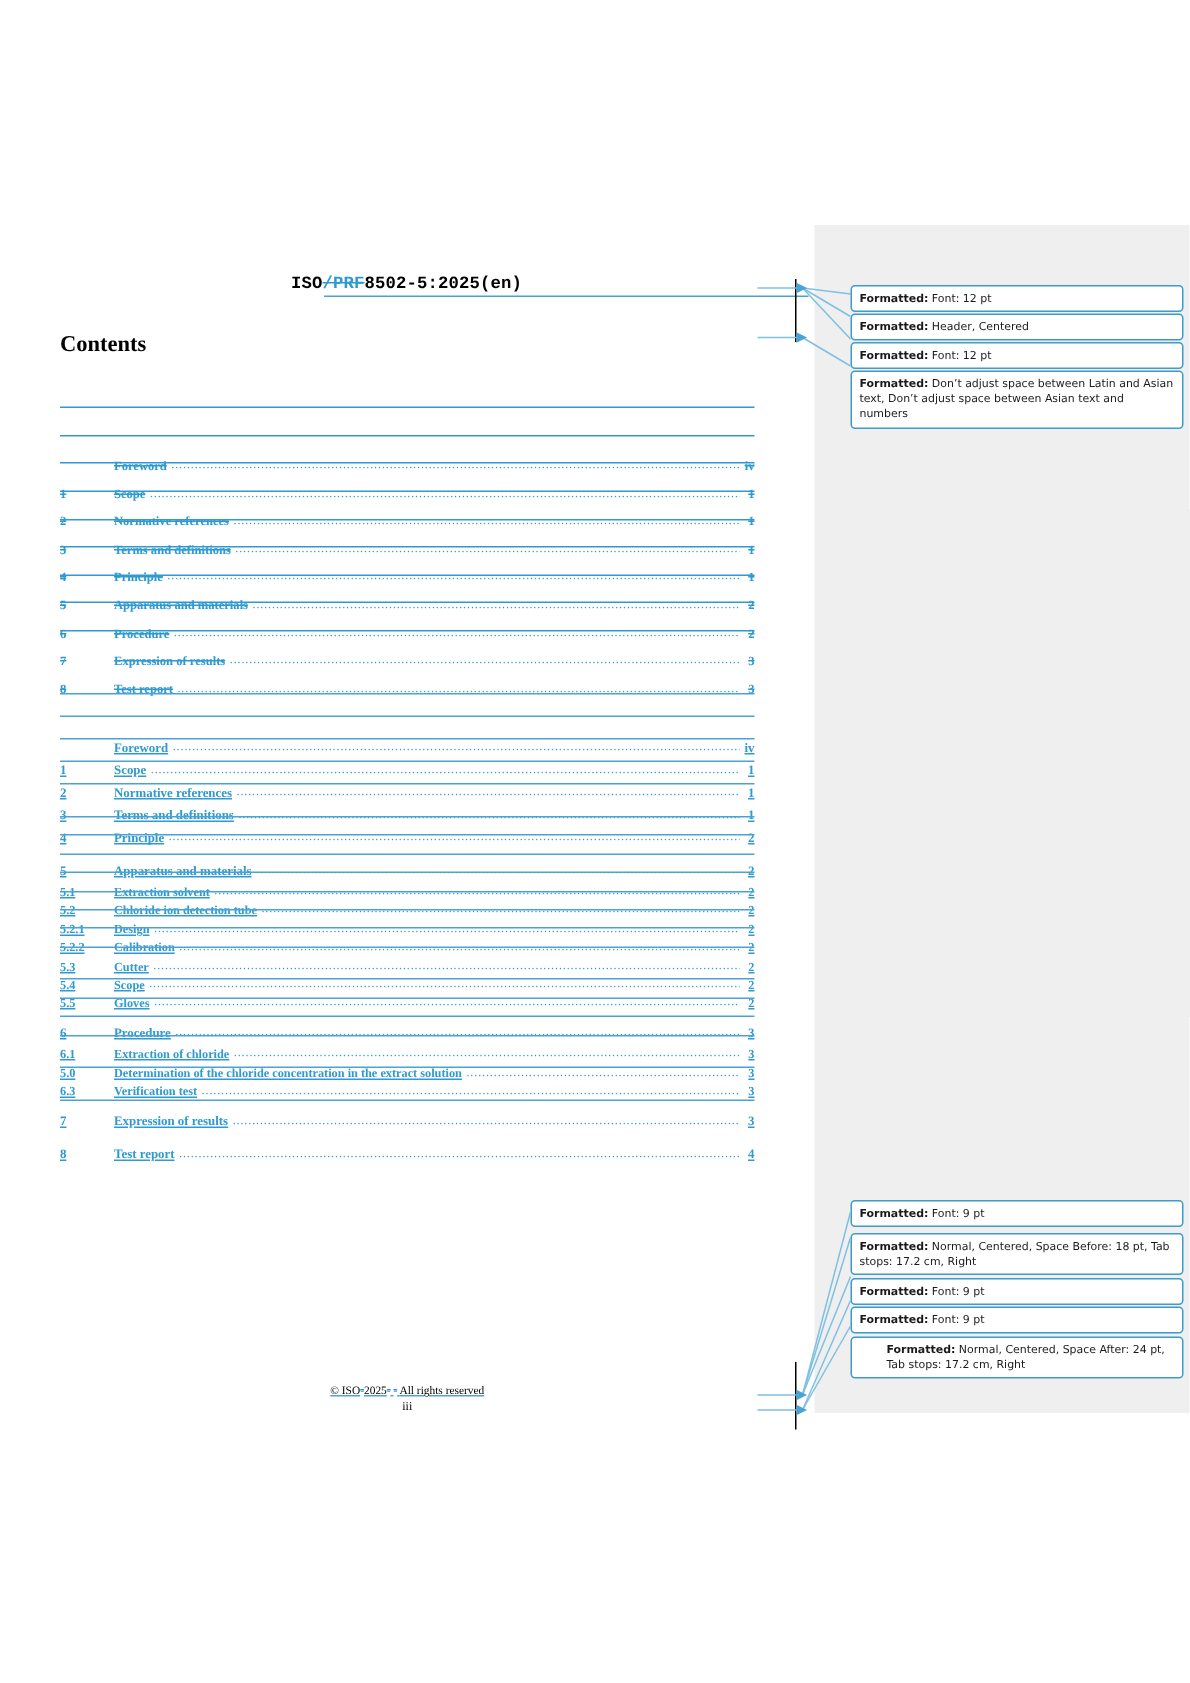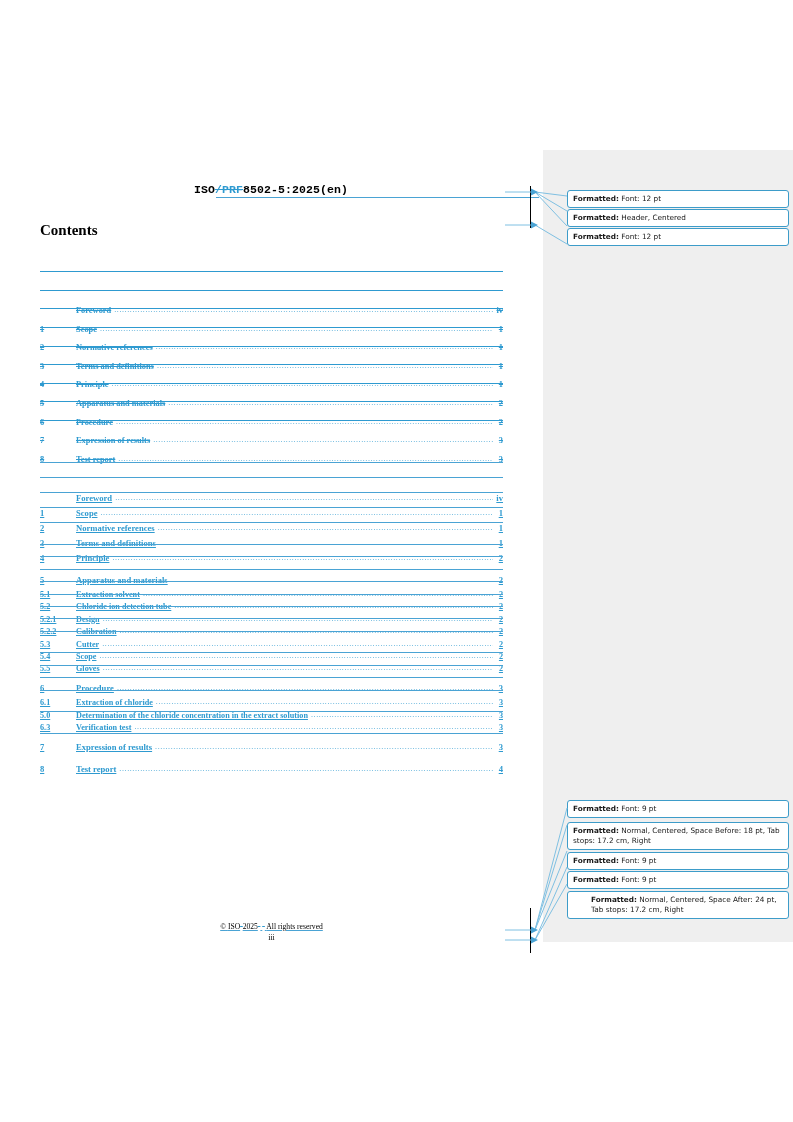--- a/index.html
+++ b/index.html
@@ -405,20 +405,21 @@
   </div>
 </div>
 
 <div class="changebar" style="left:530px; top:186px; height:42px;"></div>
 <div class="changebar" style="left:530px; top:908px; height:45px;"></div>
 
 <div id="markup-panel">
     <div class="balloon" style="top: 40px;"><b>Formatted:</b><span> Font: 12 pt</span></div>
     <div class="balloon" style="top: 59px;"><b>Formatted:</b><span> Header, Centered</span></div>
     <div class="balloon" style="top: 78px;"><b>Formatted:</b><span> Font: 12 pt</span></div>
+    <div class="balloon" style="top: 97px;"><b>Formatted:</b><span> Don’t adjust space between Latin and Asian text, Don’t adjust space between Asian text and numbers</span></div>
     <div class="balloon" style="top: 650px;"><b>Formatted:</b><span> Font: 9 pt</span></div>
     <div class="balloon" style="top: 672px;"><b>Formatted:</b><span> Normal, Centered, Space Before:  18 pt, Tab stops:  17.2 cm, Right</span></div>
     <div class="balloon" style="top: 702px;"><b>Formatted:</b><span> Font: 9 pt</span></div>
     <div class="balloon" style="top: 721px;"><b>Formatted:</b><span> Font: 9 pt</span></div>
     <div class="balloon" style="top: 741px; padding-left: 23px;"><b>Formatted:</b><span> Normal, Centered, Space After:  24 pt, Tab stops:  17.2 cm, Right</span></div>
   </div>
 
 <svg id="connectors" viewBox="0 0 793 1122" xmlns="http://www.w3.org/2000/svg">
   <g stroke="#7fc0e2" stroke-width="1" fill="none">
 

